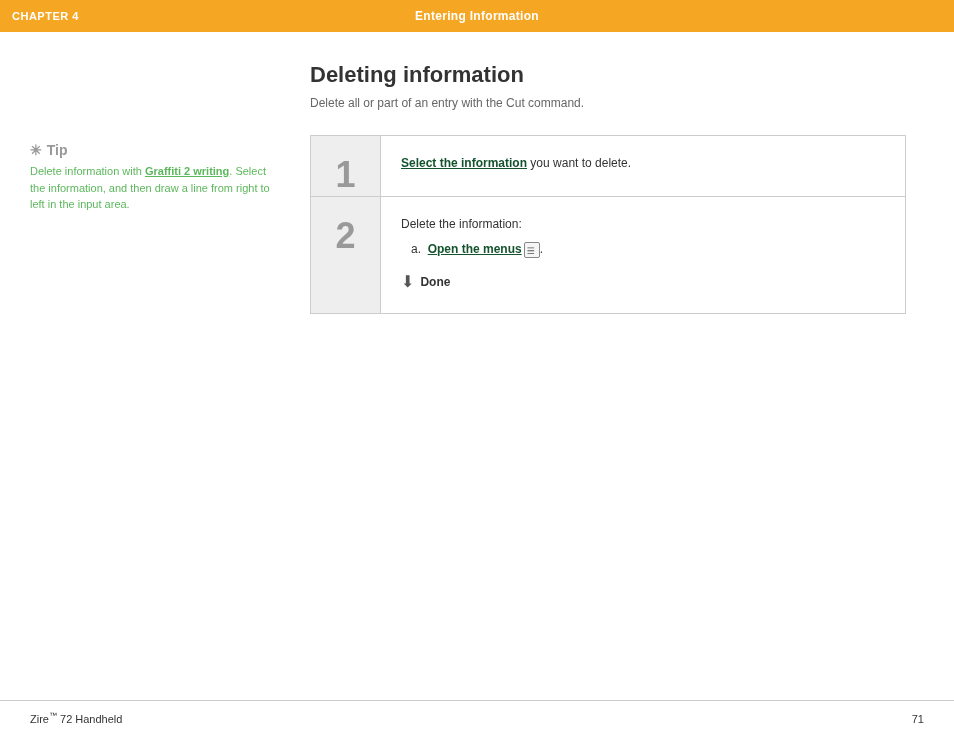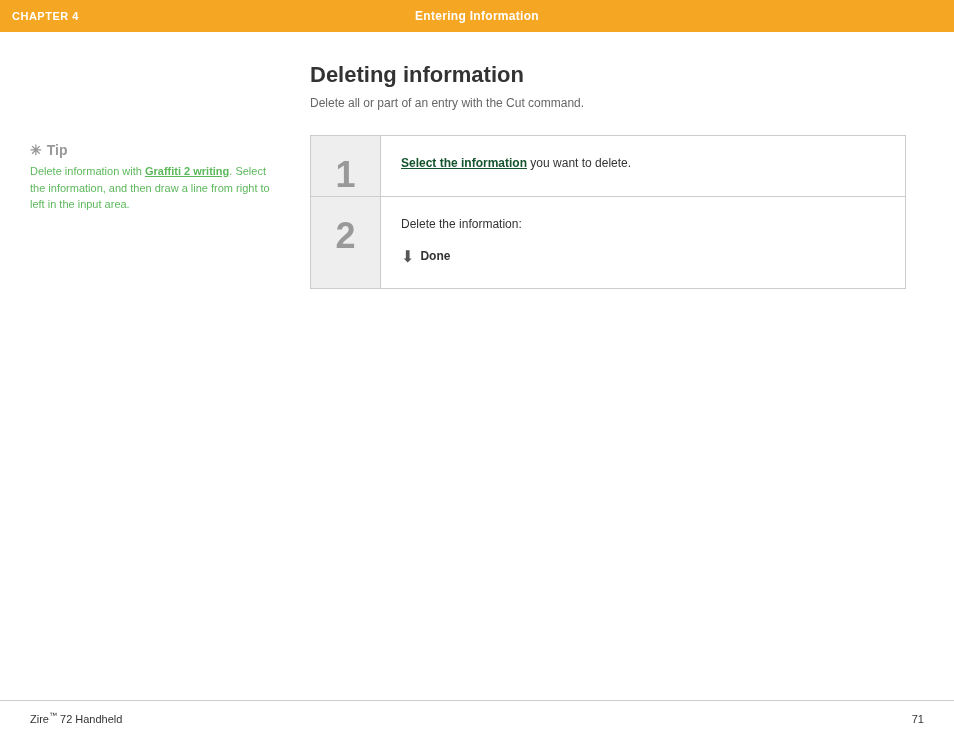--- a/index.html
+++ b/index.html
@@ -256,20 +256,24 @@
         <div class="step-number">1</div>
         <div class="step-content">
           <span class="step-link">Select the information</span><span> you want to delete.</span>
         </div>
       </div>
 
       <div class="step-row">
         <div class="step-number">2</div>
         <div class="step-content">
           <div>Delete the information:</div>
+          <div class="sub-step">
+            <span>a.</span>
+            &nbsp;<span class="step-link">Open the menus</span><span class="menu-icon"></span><span>.</span>
+          </div>
           <div class="done-row">
             <span class="done-arrow">⬇</span>
             <span class="done-label">Done</span>
           </div>
         </div>
       </div>
 
     </div>
   </div>
 

